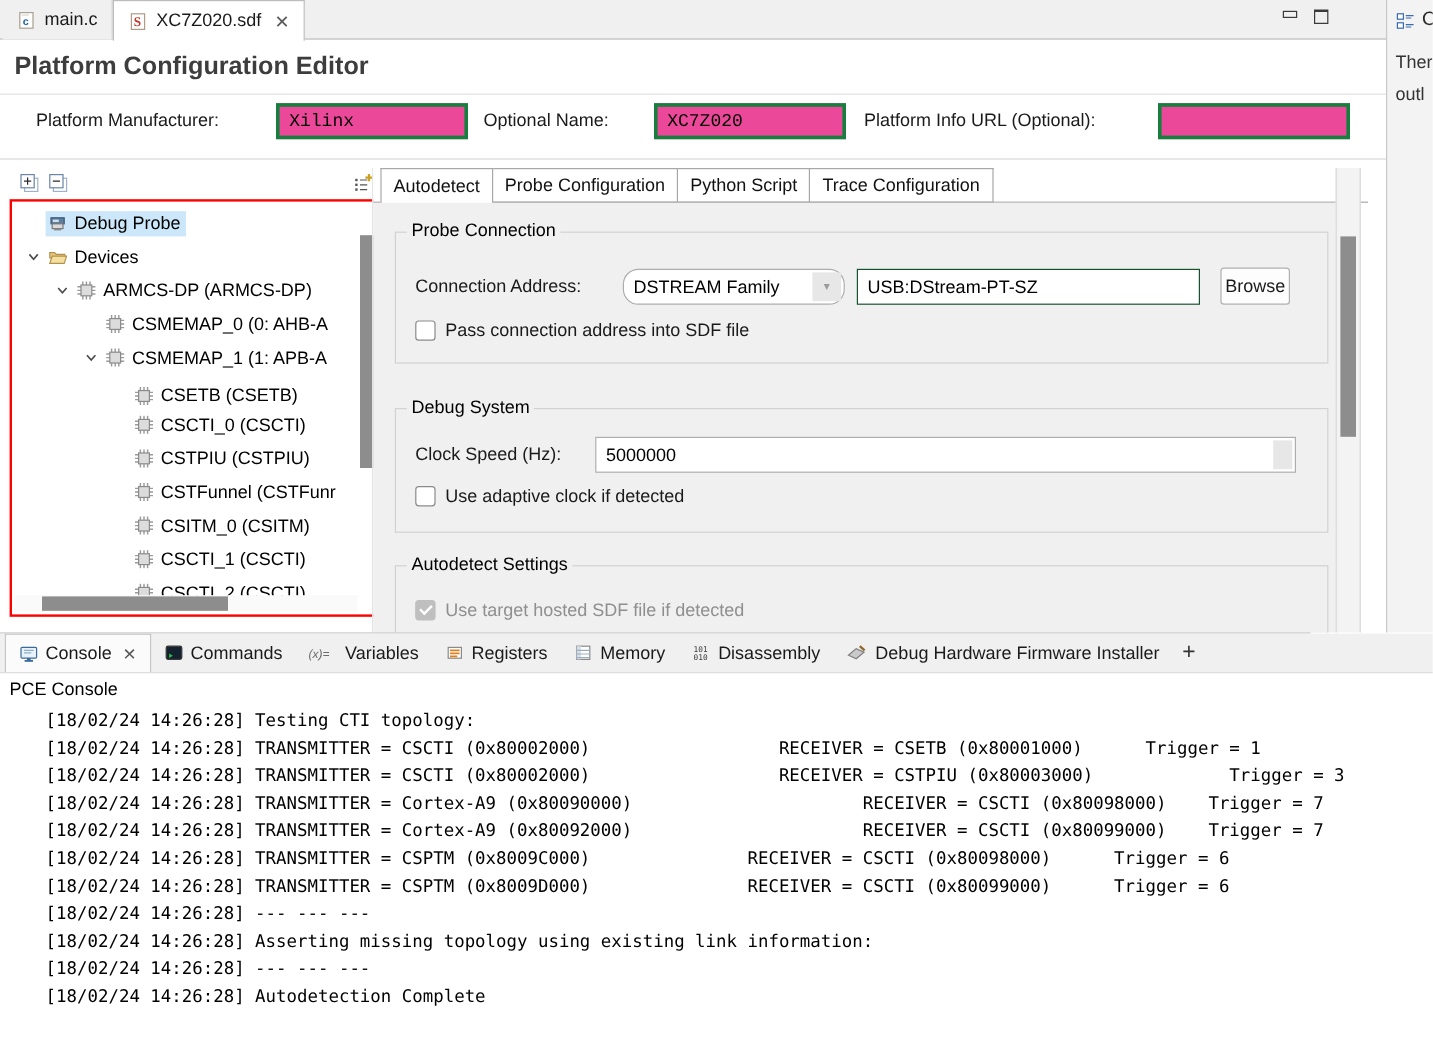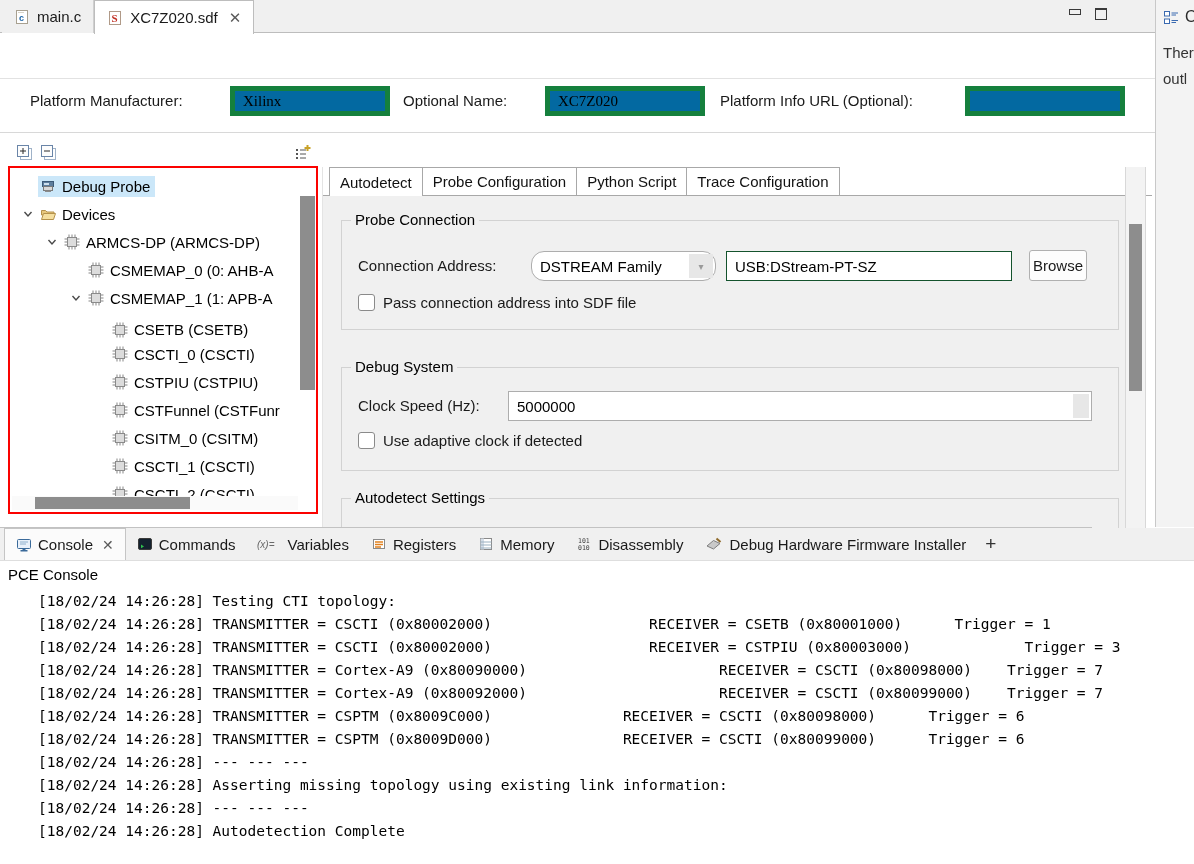--- a/index.html
+++ b/index.html
@@ -25,39 +25,39 @@
   .outline-head { display:flex; align-items:center; gap:5px; padding:8px 0 0 7px;
     font-size:16px; color:#2a2a2a; white-space:nowrap; }
   .outline-text { padding:14px 0 0 7px; font-size:15px; color:#333; line-height:26px; white-space:nowrap; }
 
   
   .editor-body { position:absolute; left:0; top:34px; width:1155px; height:493px; background:#fff; }
   .page-title { position:absolute; left:12px; top:10px; font-size:21px; font-weight:bold; color:#3d3d3d; }
   .sep { position:absolute; left:0; width:1155px; border-top:1px solid #e2e2e2; }
   .sep1 { top:44px; } .sep2 { top:98px; border-top:1px solid #d8d8d8; }
   .form-lbl { position:absolute; top:52px; height:30px; line-height:30px; font-size:15px; color:#1a1a1a; }
-  .form-inp { position:absolute; top:52px; height:30px; border:5px solid #15803d; background:#0369a1;
-    font-size:15px; font-family:Liberation Serif, serif; padding:0 8px; color:#000; }
+  .form-inp { position:absolute; top:52px; height:30px; border:3px solid #15803d; background:#ec4899;
+    font-size:15px; font-family:Liberation Mono, monospace; padding:0 8px; color:#000; }
 
   
   .tree-toolbar { position:absolute; left:8px; top:110px; width:310px; height:22px; }
   .tbtn { position:absolute; top:0; width:18px; height:18px; cursor:pointer; }
   .tree-box { position:absolute; left:8px; top:132px; width:310px; height:348px;
     border:2px solid #fb0200; background:#fff; overflow:hidden; }
   .tree-row { position:absolute; left:0; width:400px; height:28px; display:flex; align-items:center; }
   .twisty { width:20px; display:inline-flex; justify-content:center; }
   .hl { display:inline-flex; align-items:center; gap:6px; padding:2px 5px 2px 2px; }
   .hl.sel { background:#cbe7f9; }
   .tlabel { font-size:15px; color:#000; white-space:nowrap; }
   .vscroll { position:absolute; right:1px; top:28px; width:15px; height:194px; background:#8d8d8d; }
   .hscroll-track { position:absolute; left:2px; right:18px; bottom:2px; height:14px; background:#fafafa; }
   .hscroll { position:absolute; left:23px; top:1px; width:155px; height:12px; background:#8d8d8d; }
 
   
-  .right-panel { position:absolute; left:322px; top:106px; width:829px; height:387px; border-left:1px solid #e4e4e4;margin-top:27px; }
+  .right-panel { position:absolute; left:310px; top:106px; width:829px; height:387px; border-left:1px solid #e4e4e4; }
   .config-tabbar { position:absolute; left:0; top:0; width:829px; height:29px; background:#fff;
     border-bottom:1px solid #a8a8a8; padding-left:6px; display:flex; }
   .ctab { display:inline-flex; align-items:center; padding:0 10px; height:29px; font-size:15px; color:#111;
     border:1px solid #a8a8a8; border-left:none; }
   .ctab:first-child { border-left:1px solid #a8a8a8; }
   .ctab.active { background:#fff; height:30px; border-bottom:1px solid #fff; }
   .config-content { position:absolute; left:0; top:29px; width:802px; height:358px; background:#f0f0f0; overflow:hidden; }
   .group { position:absolute; border:1px solid #d2d2d2; background:#f0f0f0; }
   .legend { position:absolute; left:9px; top:-10px; background:#f0f0f0; padding:0 4px; font-size:15px; color:#000; white-space:nowrap; }
   .g-lbl { position:absolute; font-size:15px; color:#1a1a1a; height:30px; line-height:30px; white-space:nowrap; }
@@ -146,20 +146,21 @@
         </span>
       <span>O</span>
     </div>
     <div class="outline-text" id="outlineLines">
         <div>Ther</div>
         <div>outl</div>
       </div>
   </div>
 
   <div class="editor-body">
+    <div class="page-title">Platform Configuration Editor</div>
     <div class="sep sep1"></div>
     <div id="formRow">
         <span class="form-lbl" style="left: 30px;">Platform Manufacturer:</span>
         <input class="form-inp" value="Xilinx" style="left: 230px; width: 160px;">
         <span class="form-lbl" style="left: 403px;">Optional Name:</span>
         <input class="form-inp" value="XC7Z020" style="left: 545px; width: 160px;">
         <span class="form-lbl" style="left: 720px;">Platform Info URL (Optional):</span>
         <input class="form-inp" value="" style="left: 965px; width: 160px;">
       </div>
     <div class="sep sep2"></div>

